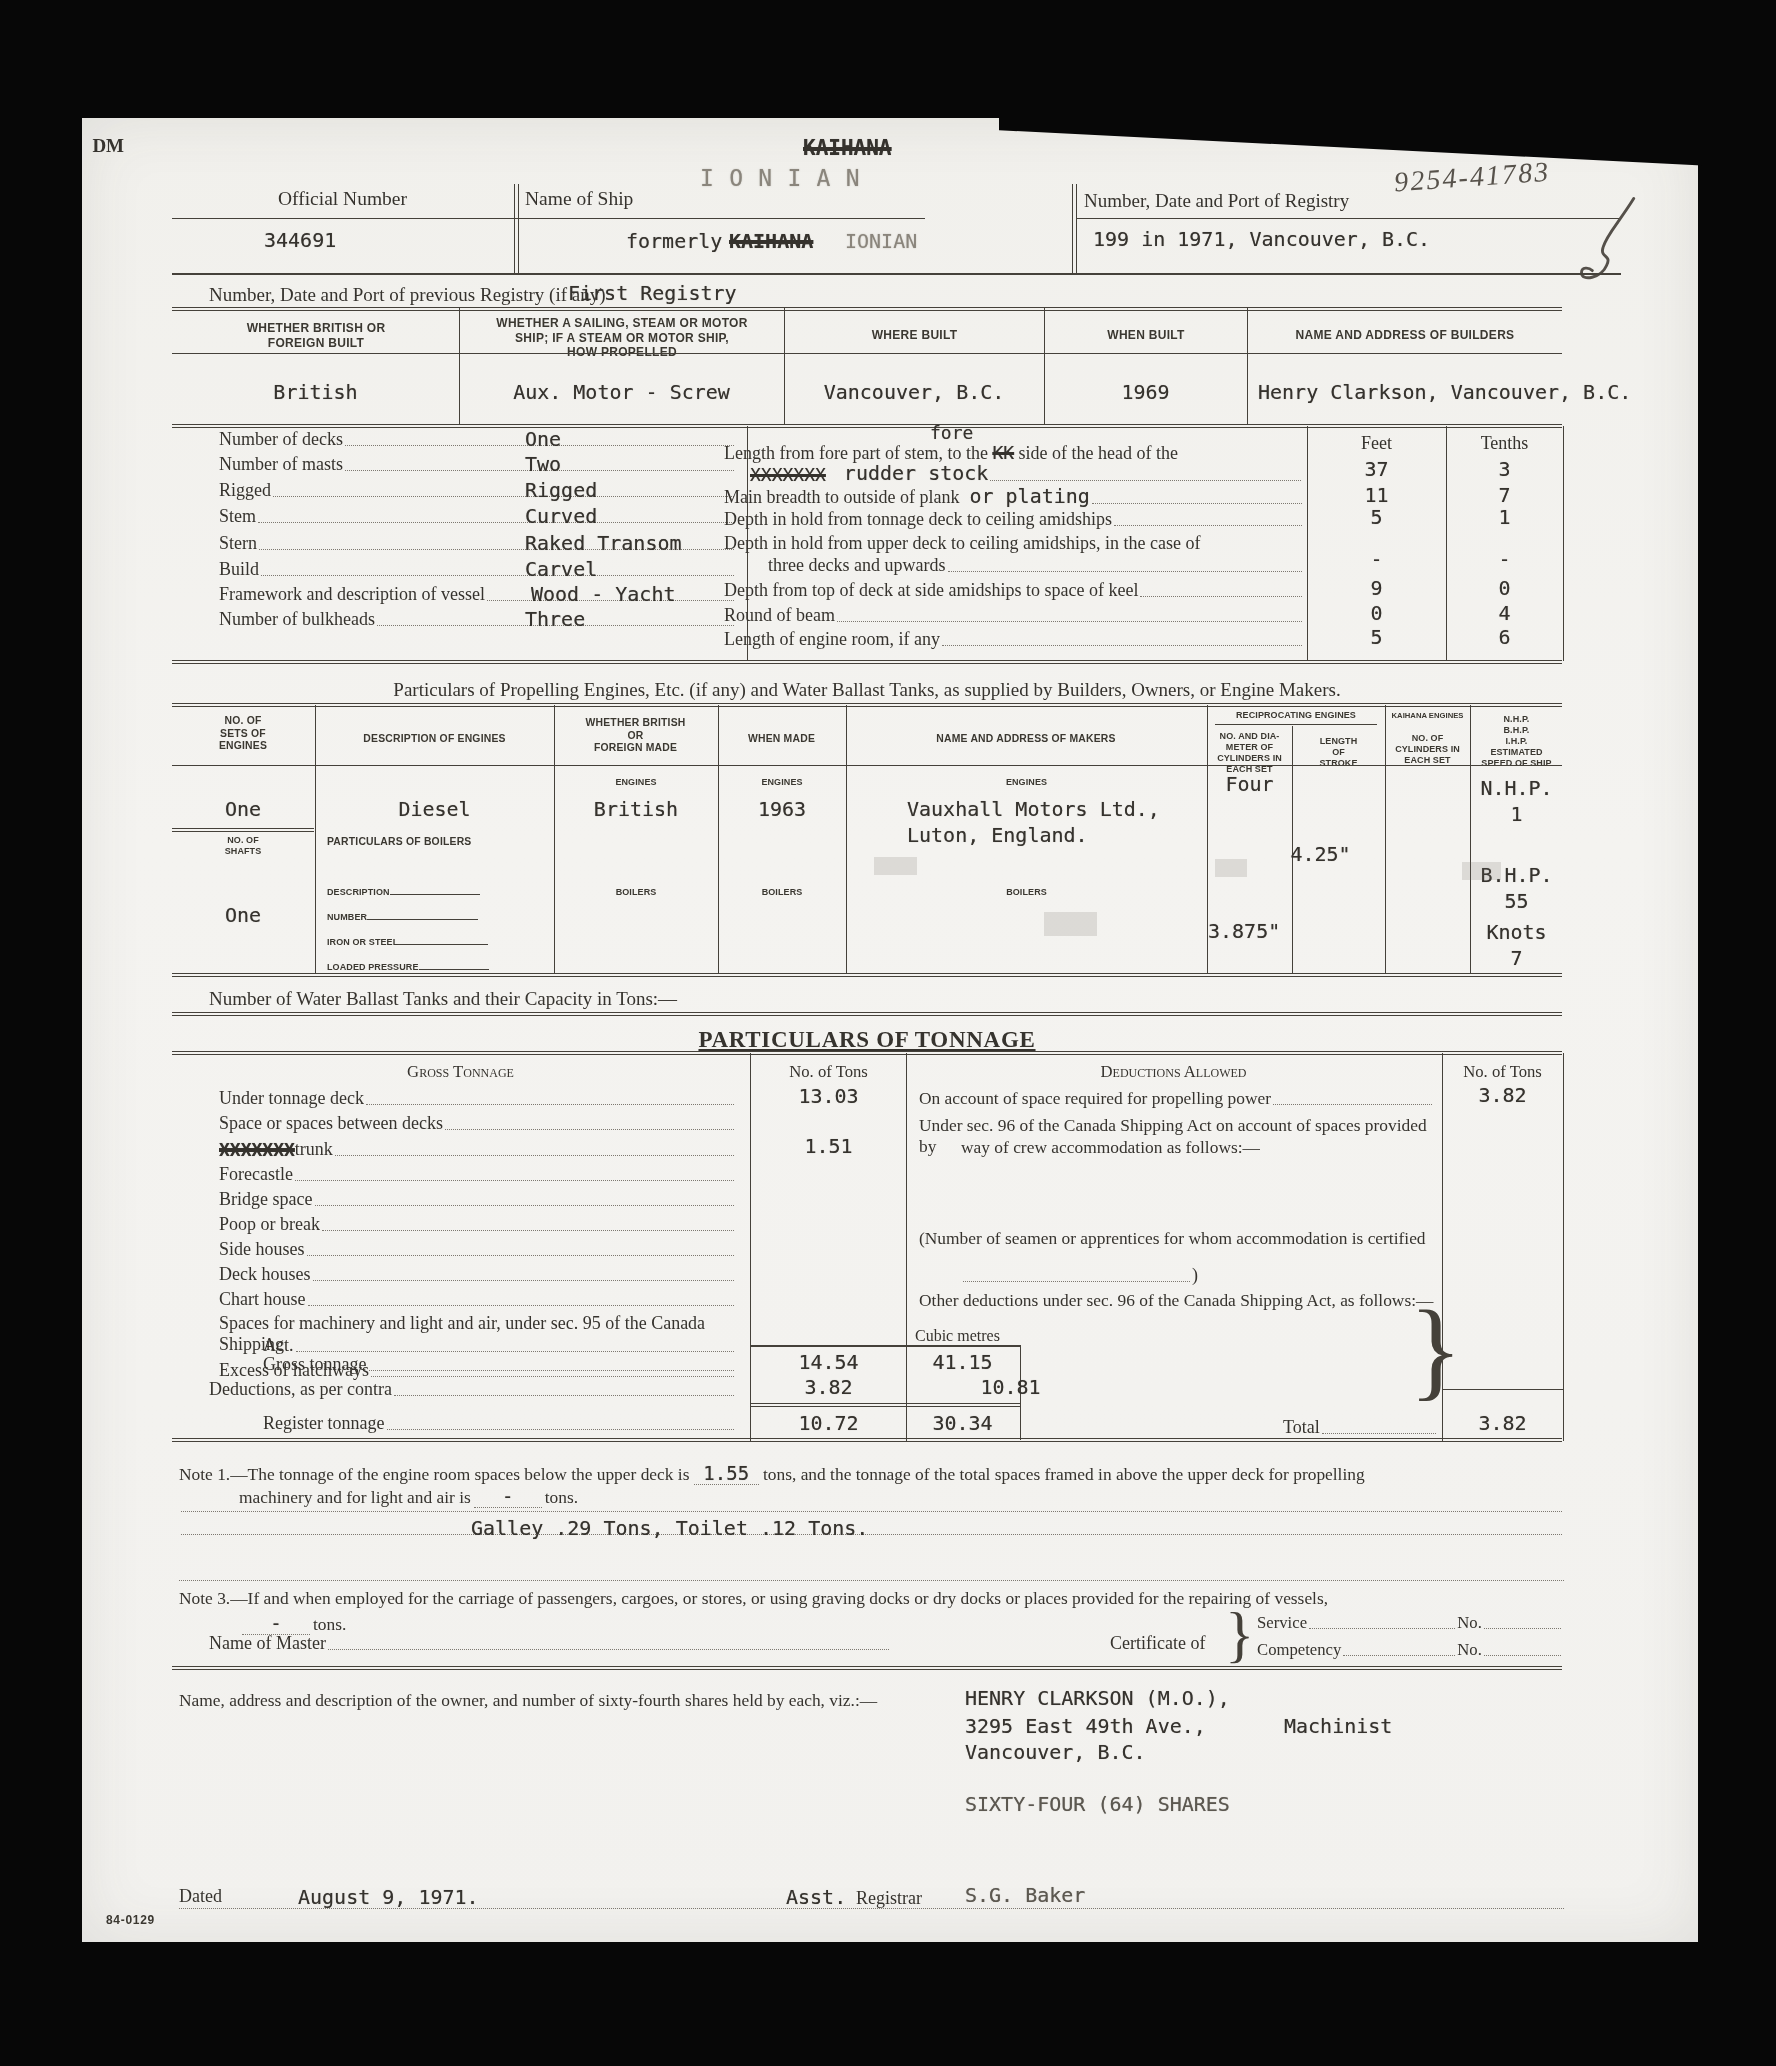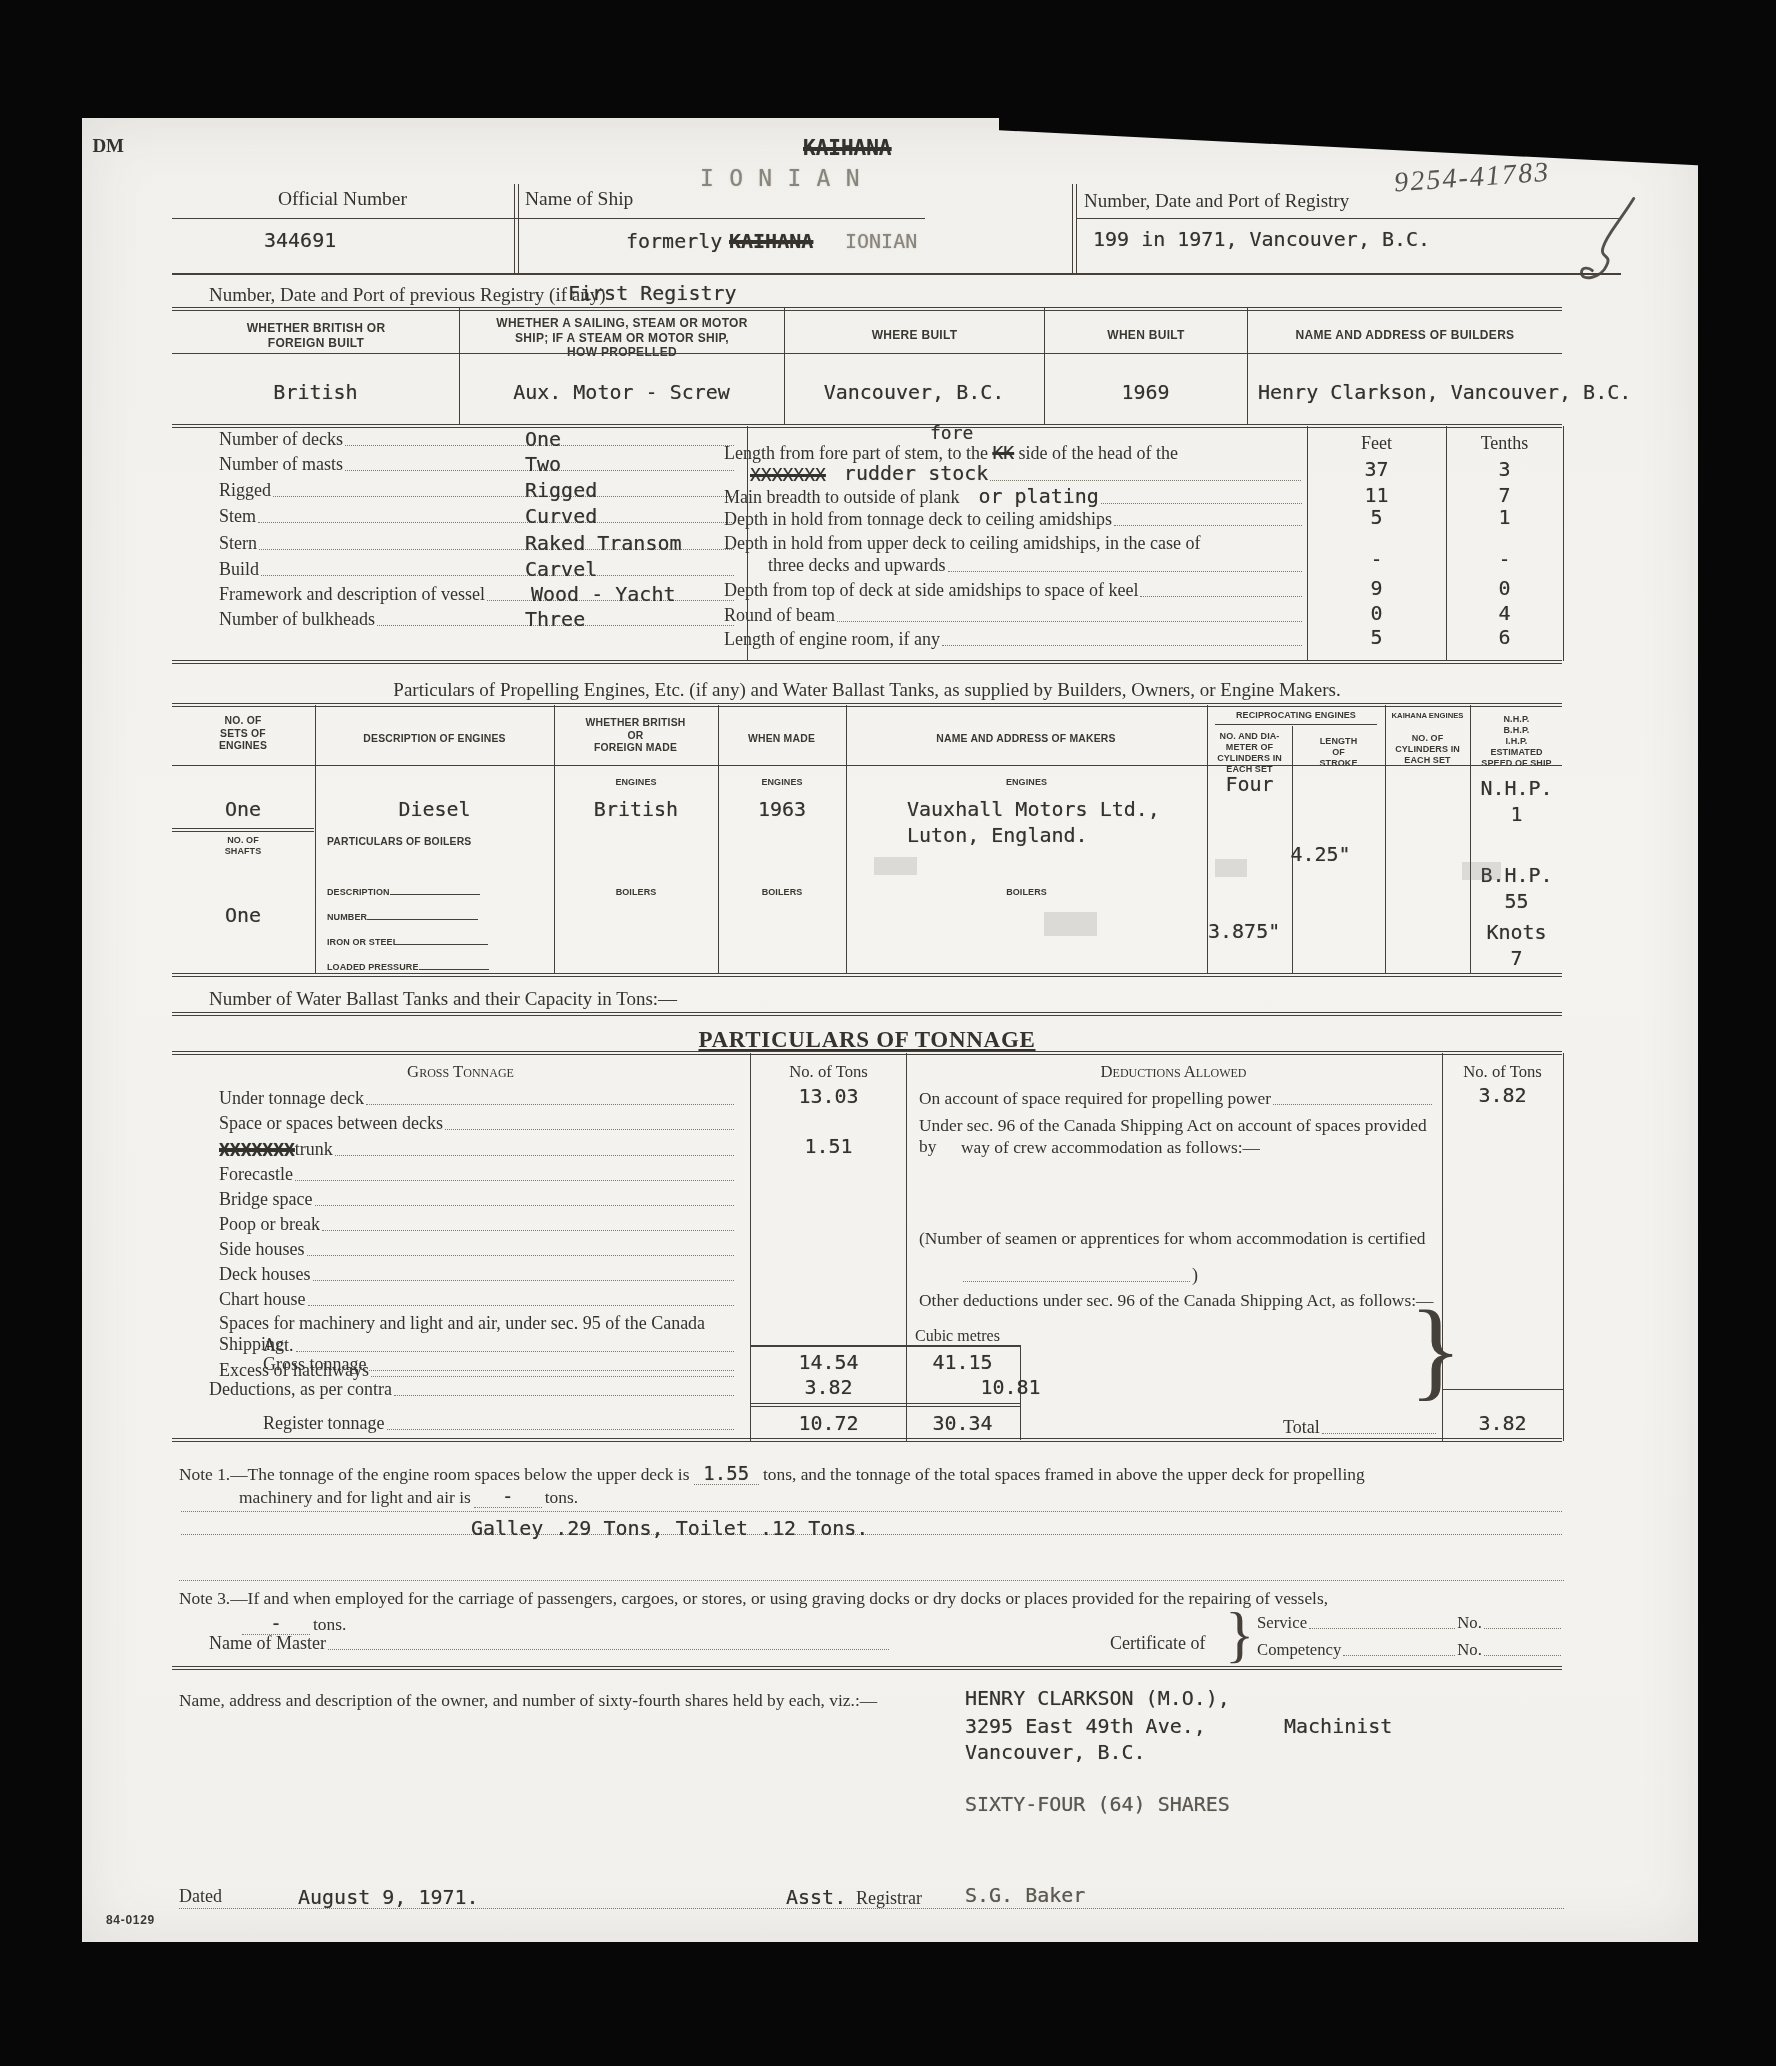--- a/index.html
+++ b/index.html
@@ -144,21 +144,21 @@
   <div class="f" style="left:668px;top:343px;width:553px">
         <span class="t x" style="font-size:18px">XXXXXXX</span>
         <span class="t" style="margin-left:18px">rudder stock</span>
         <span class="ld"></span>
       </div>
   <div class="a t ctr" style="left:1225px;top:339px;width:139px">37</div>
   <div class="a t ctr" style="left:1364px;top:339px;width:117px">3</div>
 
   <div class="f" style="left:642px;top:366px;width:580px">
         <span class="s">Main breadth to outside of plank</span>
-        <span class="t" style="margin-left:19px">or plating</span>
+        <span class="t" style="margin-left:10px">or plating</span>
         <span class="ld"></span>
       </div>
   <div class="a t ctr" style="left:1225px;top:365px;width:139px">11</div>
   <div class="a t ctr" style="left:1364px;top:365px;width:117px">7</div>
 
   <div class="f" style="left:642px;top:391px;width:580px">
         <span class="s">Depth in hold from tonnage deck to ceiling amidships</span>
         <span class="ld"></span>
       </div>
   <div class="a t ctr" style="left:1225px;top:387px;width:139px">5</div>

